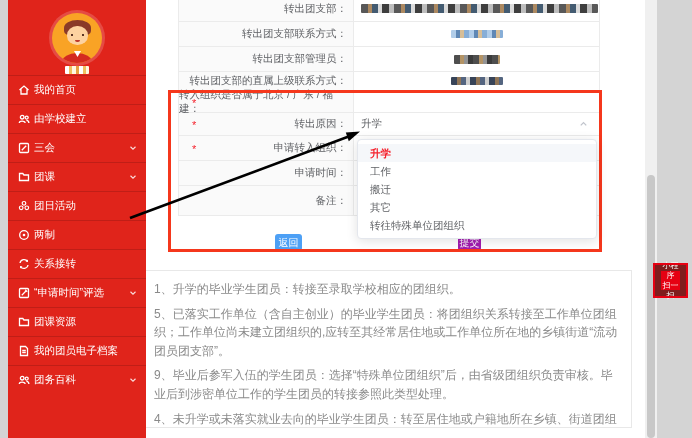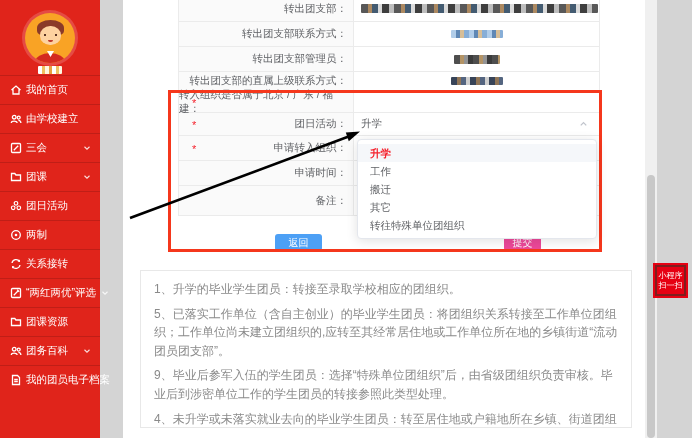--- a/index.html
+++ b/index.html
@@ -5,21 +5,21 @@
   * { box-sizing: border-box; }
   html,body { margin:0; padding:0; }
   body {
     width:692px; height:438px; position:relative; overflow:hidden;
     background:#d4d4d4;
     font-family:"Liberation Sans","DejaVu Sans",sans-serif;
     -webkit-font-smoothing:antialiased;
   }
 
   
-  .sidebar { position:absolute; left:0; top:0; width:100px; height:438px; background:#e0241b; z-index:5; }
+  .sidebar { position:absolute; left:8px; top:0; width:138px; height:438px; background:#e0241b; z-index:5; }
   .profile { position:relative; height:75px; }
   .avatar { position:absolute; left:50%; top:13px; transform:translateX(-50%);
     width:50px; height:50px; border-radius:50%; background:#f9a325;
     box-shadow:0 0 0 3px rgba(255,255,255,0.18); overflow:hidden; }
   .avatar .hair { position:absolute; top:7px; left:12px; width:27px; height:16px; background:#8a3a28; border-radius:55% 55% 35% 35%; }
   .avatar .face { position:absolute; top:13px; left:15px; width:21px; height:19px; background:#fdd2a0; border-radius:48%; }
   .avatar .eyes { position:absolute; top:21px; left:19px; width:13px; height:2px;
     background:linear-gradient(90deg,#5a3424 0 2px,transparent 2px 11px,#5a3424 11px 13px); }
   .avatar .mouth { position:absolute; top:27px; left:23px; width:5px; height:2px; background:#c0392b; border-radius:0 0 3px 3px; }
   .avatar .shirt { position:absolute; bottom:-8px; left:10px; width:30px; height:18px; background:#d42a20; border-radius:50% 50% 0 0; }
@@ -55,22 +55,22 @@
   .mx1 { width:237px; background:repeating-linear-gradient(90deg,#4a4a4a 0 7px,#a97f4f 7px 11px,#324e68 11px 17px,#d8d8d8 17px 21px,#2e2e2e 21px 28px,#b8b8b8 28px 33px); }
   .mx2 { width:46px; height:9px; background:repeating-linear-gradient(90deg,#3f3f3f 0 6px,#b08a52 6px 10px,#8a8a8a 10px 14px,#2b2b2b 14px 19px); }
   .mx3 { width:52px; height:8px; background:repeating-linear-gradient(90deg,#a8c9ec 0 5px,#4f7fb5 5px 9px,#d7b98a 9px 13px,#79a9d9 13px 18px); }
   .mx4 { width:52px; height:8px; background:repeating-linear-gradient(90deg,#27354d 0 6px,#8a6a45 6px 10px,#44597a 10px 15px,#cccccc 15px 19px); }
 
   .highlight-box { position:absolute; left:45px; top:90px; width:434px; height:162px;
     border:3px solid #f5371c; z-index:20; pointer-events:none; }
 
   .btn { position:absolute; height:17px; line-height:17px; text-align:center;
     color:#fff; font-size:10px; border:none; border-radius:3px; cursor:pointer; padding:0; }
-  .btn-back { left:152px; top:234px; width:47px; background:#4da0f5; z-index:10; }
-  .btn-submit { left:335px; top:234px; width:37px; background:#ec4899; z-index:10;margin-left:46px; }
+  .btn-back { left:152px; top:234px; width:27px; background:#4da0f5; z-index:10; }
+  .btn-submit { left:335px; top:234px; width:23px; background:#a21caf; z-index:10; }
 
   .dropdown { position:absolute; left:234px; top:139px; width:240px; z-index:30;
     background:#fff; border:1px solid #e4e7ed; border-radius:4px;
     box-shadow:0 2px 12px rgba(0,0,0,0.12); padding:4px 0; }
   .dd-option { height:18px; line-height:18px; padding-left:12px; font-size:10.5px; color:#606266; cursor:pointer; }
   .dd-option.selected { color:#f5222d; font-weight:bold; background:#f5f7fa; }
 
   .arrow-overlay { position:absolute; left:0; top:0; z-index:40; pointer-events:none; }
 
   
@@ -79,21 +79,21 @@
   .guide-header { height:19px; line-height:19px; background:#f4f4f4; border-bottom:1px solid #e8e8e8;
     padding-left:11px; font-size:9.5px; color:#555; }
   .guide-body { padding:9px 13px 0 13px; font-size:12px; color:#8a8a8a; line-height:1.55; }
   .guide-body p { margin:0 0 6px 0; }
 
   
   .scrollbar { position:absolute; left:645px; top:0; width:12px; height:438px; background:#f0f0f0; z-index:6; }
   .scroll-thumb { position:absolute; left:2px; top:175px; width:8px; height:263px; background:#c8c8c8; border-radius:4px; }
   .gray-side { position:absolute; left:657px; top:0; width:35px; height:438px; background:#d4d4d4; z-index:4; }
   .mini-badge { position:absolute; left:655px; top:265px; width:31px; height:31px; z-index:60;
-    background:#e60012; border:2px solid #7f1d1d; outline:2px solid #e60012; cursor:pointer;
+    background:#e60012; border:6px solid #7f1d1d; outline:2px solid #e60012; cursor:pointer;
     display:flex; flex-direction:column; align-items:center; justify-content:center;
     color:#fff; font-size:8px; line-height:10px; text-align:center; }
 </style>
 </head>
 <body>
 
 <div class="sidebar">
   <div class="profile">
     <div class="avatar">
       <div class="hair"></div>
@@ -170,52 +170,52 @@
           <path d="M2.1 10.6 L2 8 L4.5 8.4 Z" fill="#fff" stroke="none"></path>
         </svg>
       <span>关系接转</span>
     </div>
 
     <div class="menu-item">
       <svg width="12" height="12" viewBox="0 0 12 12" fill="none" stroke="#fff" stroke-width="1.3">
           <rect x="1.5" y="1.5" width="9" height="9" rx="1"></rect>
           <path d="M3.8 8.2 L8.2 3.8 M7.2 2.8 L9.2 4.8"></path>
         </svg>
-      <span>“两红两优”评选</span>
+      <span>“申请时间”评选</span>
       <svg class="chev" width="10" height="10" viewBox="0 0 12 12" fill="none" stroke="#fff" stroke-width="1.3">
           <path d="M3 4.5 L6 7.5 L9 4.5"></path>
         </svg>
     </div>
 
     <div class="menu-item">
       <svg width="12" height="12" viewBox="0 0 12 12" fill="none" stroke="#fff" stroke-width="1.3">
           <path d="M1.5 2.5 H4.8 L5.9 4 H10.5 V9.5 H1.5 Z"></path>
         </svg>
       <span>团课资源</span>
+    </div>
+
+    <div class="menu-item">
+      <svg width="12" height="12" viewBox="0 0 12 12" fill="none" stroke="#fff" stroke-width="1.3">
+          <path d="M2.5 1.5 H7.5 L9.5 3.5 V10.5 H2.5 Z"></path>
+          <path d="M4.2 5.5 H7.8 M4.2 7.5 H7.8"></path>
+        </svg>
+      <span>我的团员电子档案</span>
     </div>
 
     <div class="menu-item">
       <svg width="12" height="12" viewBox="0 0 12 12" fill="none" stroke="#fff" stroke-width="1.3">
           <circle cx="4.2" cy="4.2" r="1.8"></circle>
           <path d="M1.3 10 C1.3 7.6 7.1 7.6 7.1 10"></path>
           <circle cx="8.7" cy="4.6" r="1.5"></circle>
           <path d="M8.4 7.3 C10.3 7.5 10.9 8.8 10.9 10"></path>
         </svg>
       <span>团务百科</span>
       <svg class="chev" width="10" height="10" viewBox="0 0 12 12" fill="none" stroke="#fff" stroke-width="1.3">
           <path d="M3 4.5 L6 7.5 L9 4.5"></path>
         </svg>
-    </div>
-
-    <div class="menu-item">
-      <svg width="12" height="12" viewBox="0 0 12 12" fill="none" stroke="#fff" stroke-width="1.3">
-          <path d="M2.5 1.5 H7.5 L9.5 3.5 V10.5 H2.5 Z"></path>
-          <path d="M4.2 5.5 H7.8 M4.2 7.5 H7.8"></path>
-        </svg>
-      <span>我的团员电子档案</span>
     </div>
 
   </div>
 </div>
 
 <div class="main">
 
   <div class="form-table">
     <div class="frow" style="height:26px">
       <div class="lbl">转出团支部：</div>
@@ -243,21 +243,21 @@
     </div>
     <div class="frow" style="height:22px">
       <div class="lbl">
           <span class="req">*</span>
           <span>转入组织是否属于北京 / 广东 / 福建：</span>
         </div>
     </div>
     <div class="frow" style="height:23px">
       <div class="lbl">
           <span class="req">*</span>
-          <span>团日活动：</span>
+          <span>转出原因：</span>
         </div>
       <div class="val">
           <span>升学</span>
         <svg class="field-chev" width="11" height="11" viewBox="0 0 12 12" fill="none" stroke="#c0c4cc" stroke-width="1.4">
             <path d="M3 7.5 L6 4.5 L9 7.5"></path>
           </svg>
       </div>
     </div>
     <div class="frow" style="height:25px">
       <div class="lbl">

